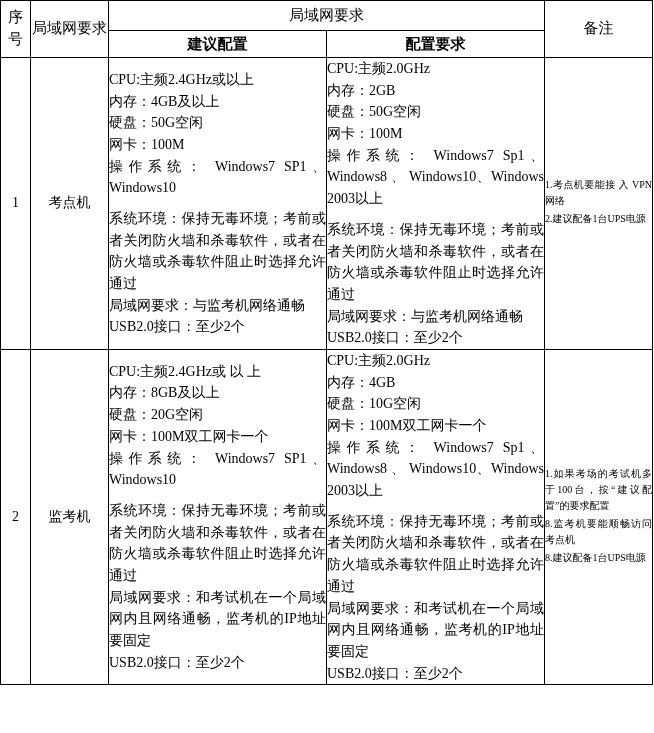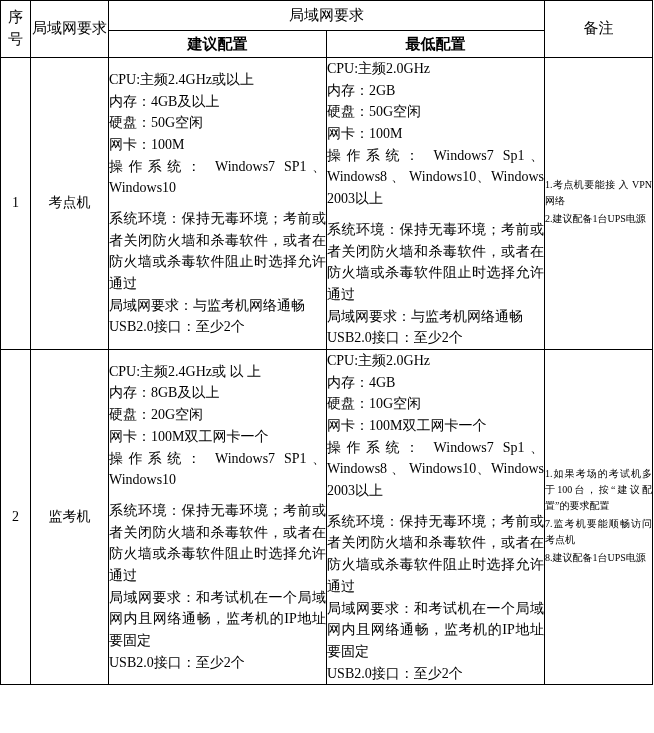--- a/index.html
+++ b/index.html
@@ -81,21 +81,21 @@
   </colgroup>
   <thead>
     <tr>
       <th class="hdr hdr-tall" rowspan="2">序号</th>
       <th class="hdr hdr-tall" rowspan="2">局域网要求</th>
       <th class="hdr" colspan="2">局域网要求</th>
       <th class="hdr hdr-tall" rowspan="2">备注</th>
     </tr>
     <tr>
       <th class="hdr-sub">建议配置</th>
-      <th class="hdr-sub">最低配置</th>
+      <th class="hdr-sub">配置要求</th>
     </tr>
   </thead>
   <tbody>
     <tr>
       <td class="cell-center">1</td>
       <td class="cell-center">考点机</td>
       <td class="cell-body justify-block">
         <span class="line">CPU:主频2.4GHz或以上</span>
         <span class="line">内存：4GB及以上</span>
         <span class="line">硬盘：50G空闲</span>
@@ -142,18 +142,18 @@
         <span class="line">硬盘：10G空闲</span>
         <span class="line">网卡：100M双工网卡一个</span>
         <span class="line">操作系统： Windows7 Sp1、Windows8 、 Windows10、Windows 2003以上</span>
         <span class="blank-line"></span>
         <span class="line">系统环境：保持无毒环境；考前或者关闭防火墙和杀毒软件，或者在防火墙或杀毒软件阻止时选择允许通过</span>
         <span class="line">局域网要求：和考试机在一个局域网内且网络通畅，监考机的IP地址要固定</span>
         <span class="line">USB2.0接口：至少2个</span>
       </td>
       <td class="cell-remark justify-block">
         <span class="remark-item">1.如果考场的考试机多于100台，按“建议配置”的要求配置</span>
-        <span class="remark-item">7.监考机要能顺畅访问考点机</span>
+        <span class="remark-item">8.监考机要能顺畅访问考点机</span>
         <span class="remark-item">8.建议配备1台UPS电源</span>
       </td>
     </tr>
   </tbody>
 </table>
 
 </body></html>

